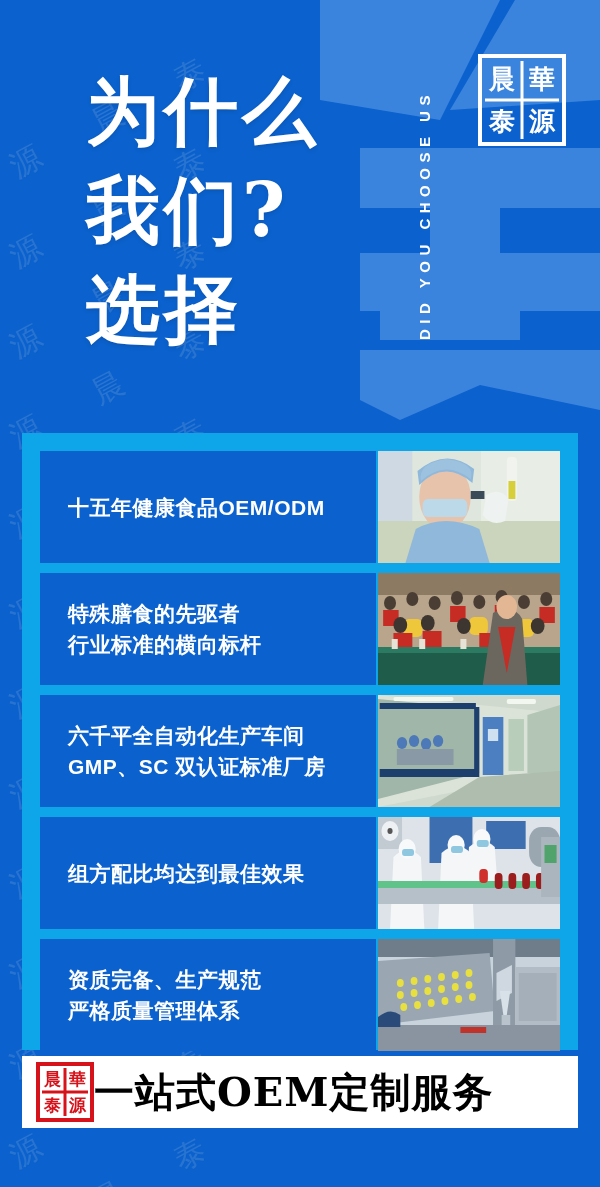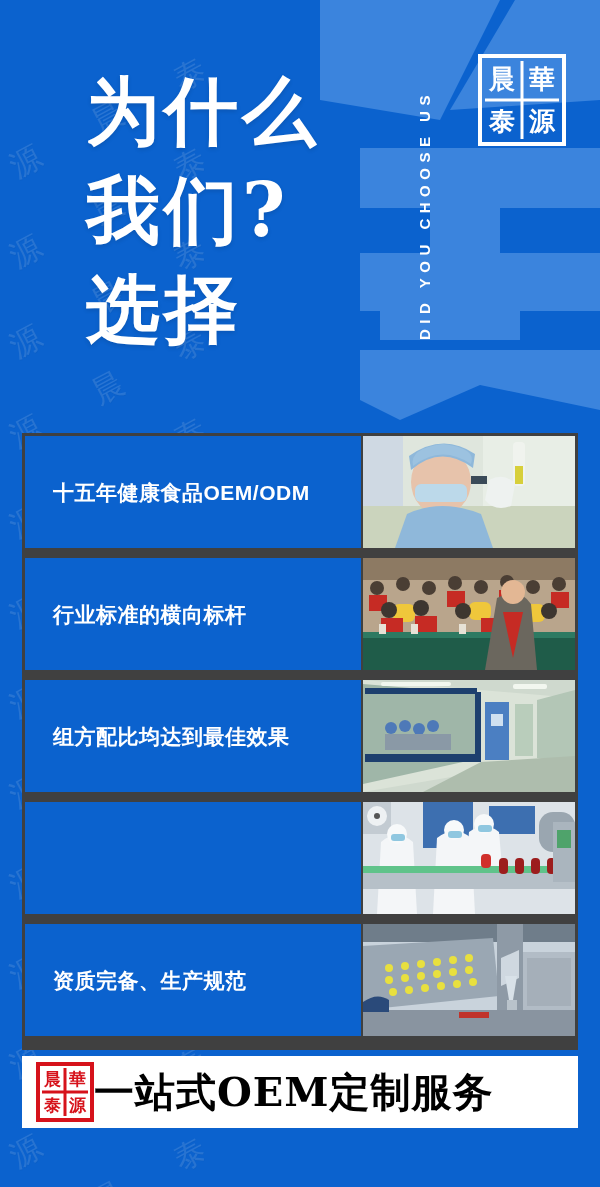--- a/index.html
+++ b/index.html
@@ -97,22 +97,22 @@
     width:88px;height:92px;
     color:#ffffff;
     z-index:55;
   }
   .seal-white .sq span{ font-size:26px; }
 
   
   .panel{
     position:absolute; left:22px; top:433px;
     width:556px; height:617px;
-    background:#404040;
-    padding:3px;
+    background:#0ea5e9;
+    padding:18px;
     z-index:50;
   }
   .card-row{
     display:flex;
     height:112px;
     margin-bottom:10px;
   }
   .card-row:last-child{ margin-bottom:0; }
   .card-text{
     width:336px;
@@ -238,20 +238,21 @@
           <rect x="150" y="6" width="12" height="44" rx="4" fill="#f1f3ee" opacity=".9"></rect>
           <rect x="152" y="30" width="8" height="18" fill="#d7cf3a"></rect>
           <path d="M126 44 q16 -8 26 4 l-4 22 q-16 6 -26 -6 z" fill="#eef2f0"></path>
           <rect x="108" y="40" width="16" height="8" fill="#3a4a58"></rect>
         </svg>
       </div>
     </div>
 
     <div class="card-row">
       <div class="card-text">
+        <div class="l1">特殊膳食的先驱者</div>
         <div class="l2">行业标准的横向标杆</div>
       </div>
       <div class="card-pic">
         <svg viewBox="0 0 212 112" preserveAspectRatio="none" xmlns="http://www.w3.org/2000/svg">
           <rect width="212" height="112" fill="#b9a58c"></rect>
           <rect y="0" width="212" height="22" fill="#8d7a63"></rect>
           <g fill="#4a3e34">
             <circle cx="14" cy="30" r="7"></circle>
               <circle cx="40" cy="26" r="7"></circle>
               <circle cx="66" cy="30" r="7"></circle>
@@ -293,21 +294,22 @@
           </g>
           <path d="M134 40 q22 -12 34 6 l6 66 l-52 0 z" fill="#6b675e"></path>
           <circle cx="150" cy="34" r="12" fill="#e3b794"></circle>
           <path d="M140 54 l10 46 l10 -46 z" fill="#c62b24"></path>
         </svg>
       </div>
     </div>
 
     <div class="card-row">
       <div class="card-text">
-        <div class="l1">组方配比均达到最佳效果</div>
+        <div class="l1">六千平全自动化生产车间</div>
+        <div class="l2">GMP、SC 双认证标准厂房</div>
       </div>
       <div class="card-pic">
         <svg viewBox="0 0 212 112" preserveAspectRatio="none" xmlns="http://www.w3.org/2000/svg">
           <rect width="212" height="112" fill="#cfd9ce"></rect>
           <polygon points="0,0 212,18 212,76 0,112" fill="#dbe3d8"></polygon>
           <polygon points="0,4 118,14 118,78 0,104" fill="#9fb6a8"></polygon>
           <rect x="2" y="8" width="112" height="6" fill="#1d3f6e"></rect>
           <rect x="2" y="74" width="112" height="8" fill="#1d3f6e"></rect>
           <rect x="112" y="12" width="6" height="70" fill="#1d3f6e"></rect>
           <g fill="#4e79b8">
@@ -323,20 +325,21 @@
           <polygon points="174,20 212,10 212,84 174,78" fill="#b3c6b6"></polygon>
           <polygon points="118,82 212,76 212,112 60,112" fill="#aebdad"></polygon>
           <rect x="150" y="4" width="34" height="5" rx="2" fill="#f2f7ef"></rect>
           <rect x="18" y="2" width="70" height="4" rx="2" fill="#f2f7ef"></rect>
         </svg>
       </div>
     </div>
 
     <div class="card-row">
       <div class="card-text">
+        <div class="l2">组方配比均达到最佳效果</div>
       </div>
       <div class="card-pic">
         <svg viewBox="0 0 212 112" preserveAspectRatio="none" xmlns="http://www.w3.org/2000/svg">
           <rect width="212" height="112" fill="#dde3e8"></rect>
           <rect x="60" y="0" width="50" height="46" fill="#3d6fb0"></rect>
           <rect x="126" y="4" width="46" height="28" fill="#3d6fb0"></rect>
           <rect x="0" y="0" width="28" height="32" fill="#c3cbd2"></rect>
           <circle cx="14" cy="14" r="10" fill="#eef1f3"></circle>
           <circle cx="14" cy="14" r="3" fill="#555"></circle>
           <rect x="176" y="10" width="36" height="40" rx="14" fill="#9aa6b0"></rect>
@@ -364,20 +367,21 @@
           <rect x="118" y="52" width="10" height="14" rx="4" fill="#d0302c"></rect>
           <rect x="190" y="20" width="22" height="60" fill="#aab5be"></rect>
           <rect x="194" y="28" width="14" height="18" fill="#4fa36b"></rect>
         </svg>
       </div>
     </div>
 
     <div class="card-row">
       <div class="card-text">
         <div class="l1">资质完备、生产规范</div>
+        <div class="l2">严格质量管理体系</div>
       </div>
       <div class="card-pic">
         <svg viewBox="0 0 212 112" preserveAspectRatio="none" xmlns="http://www.w3.org/2000/svg">
           <rect width="212" height="112" fill="#c9d3dc"></rect>
           <rect y="0" width="212" height="18" fill="#6f7d8a"></rect>
           <polygon points="0,22 130,14 136,72 0,86" fill="#9aa7b3"></polygon>
           <g fill="#e8e03f">
             <circle cx="26" cy="44" r="4"></circle>
               <circle cx="42" cy="42" r="4"></circle>
               <circle cx="58" cy="40" r="4"></circle>

